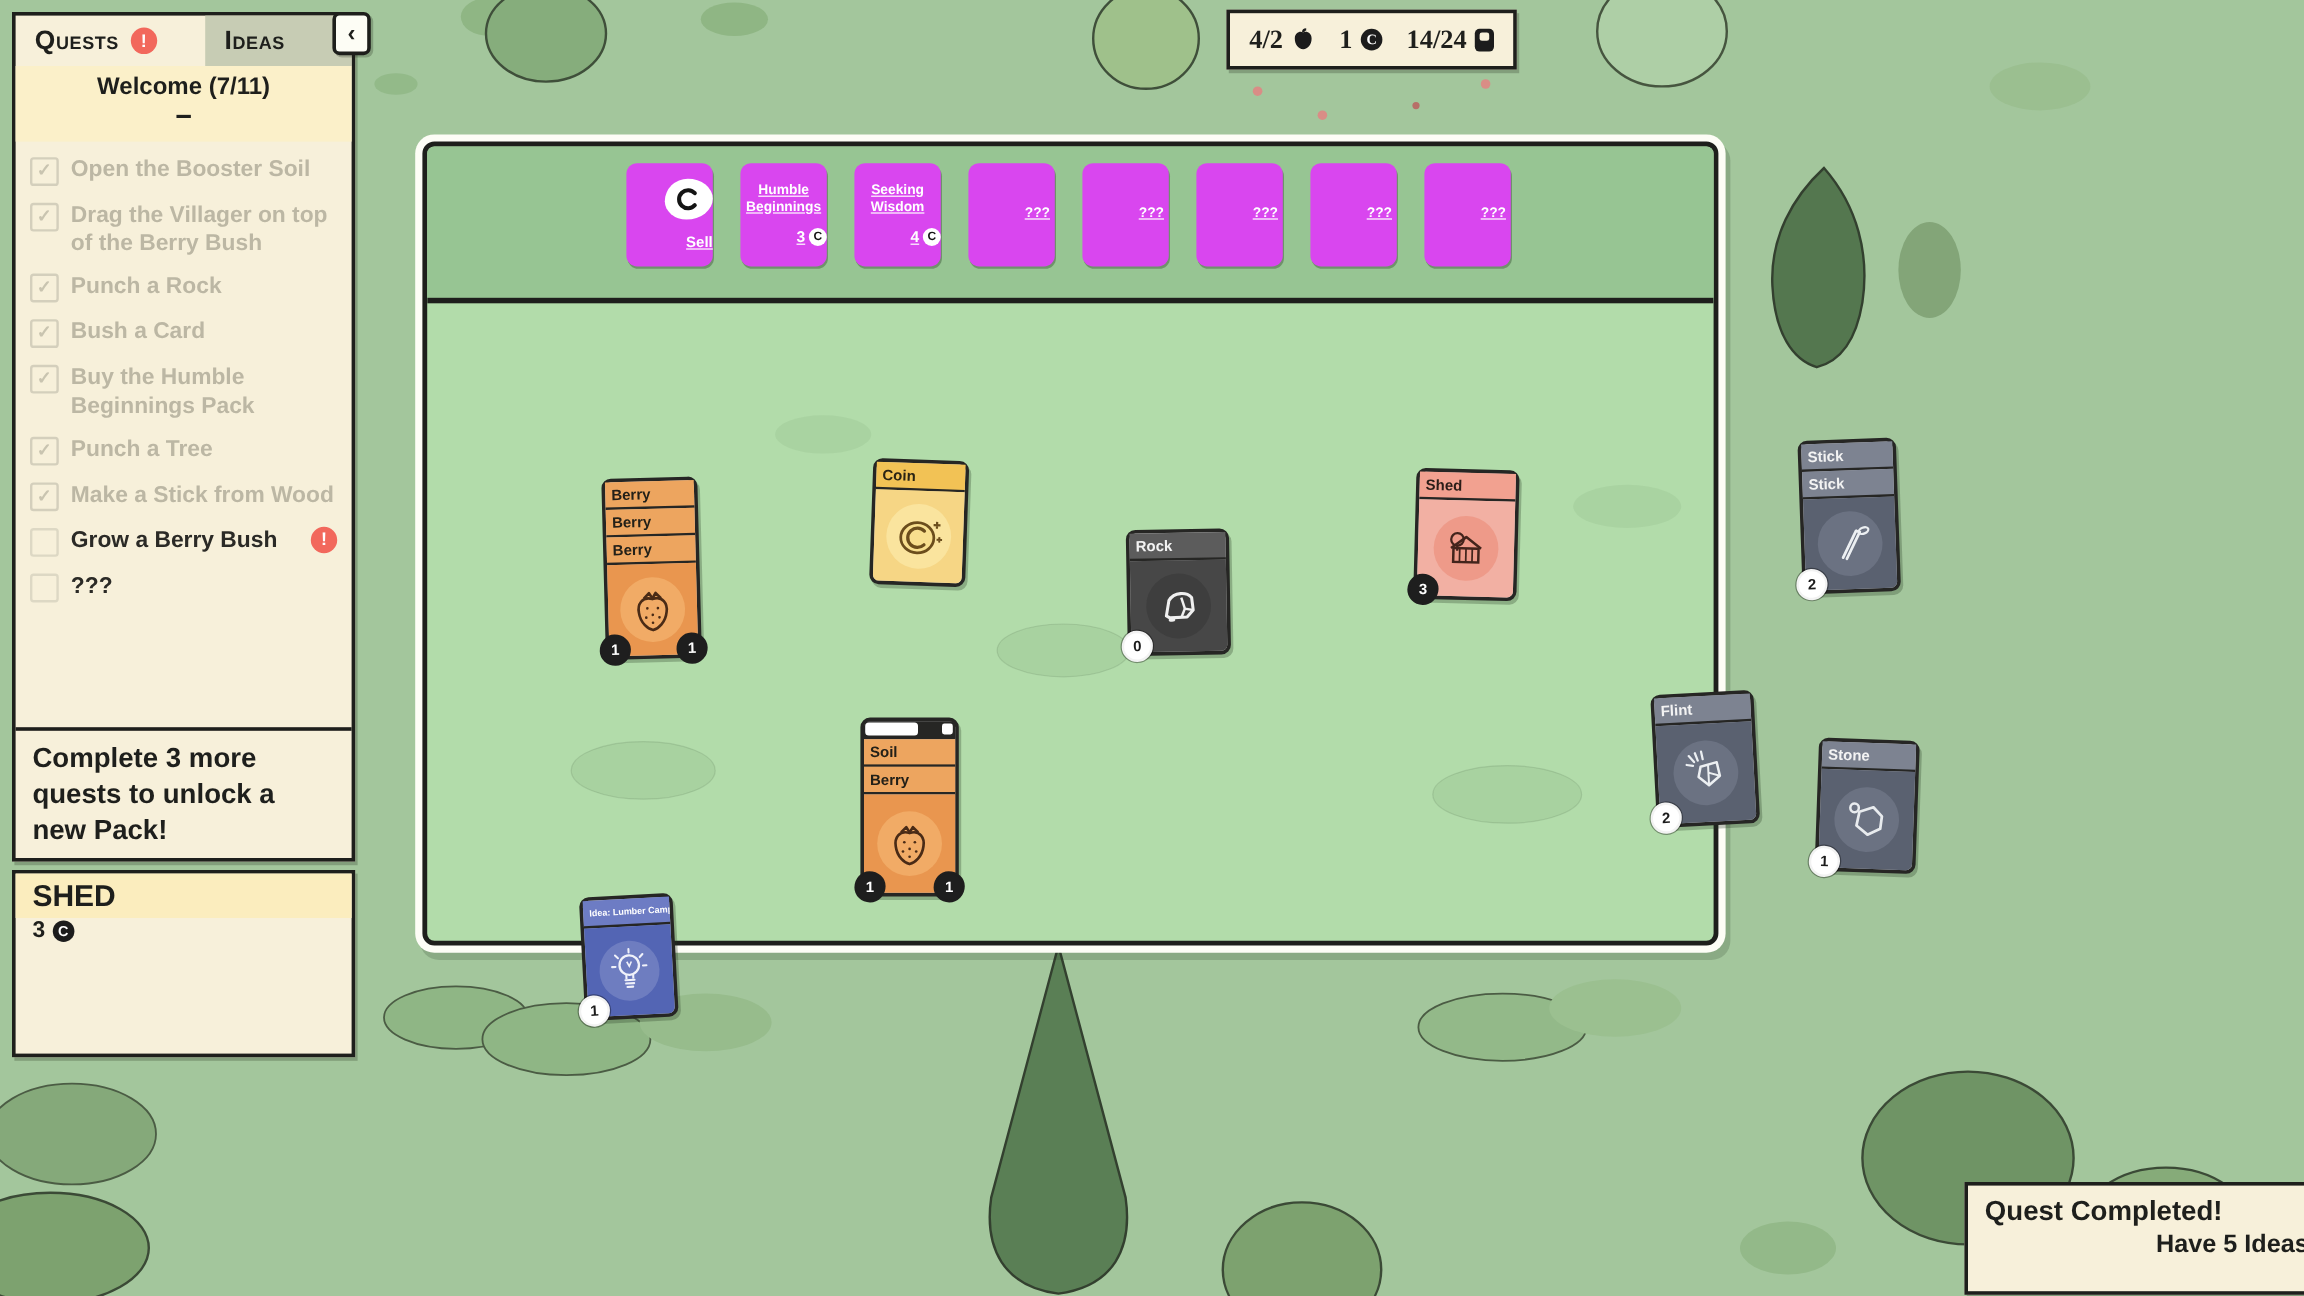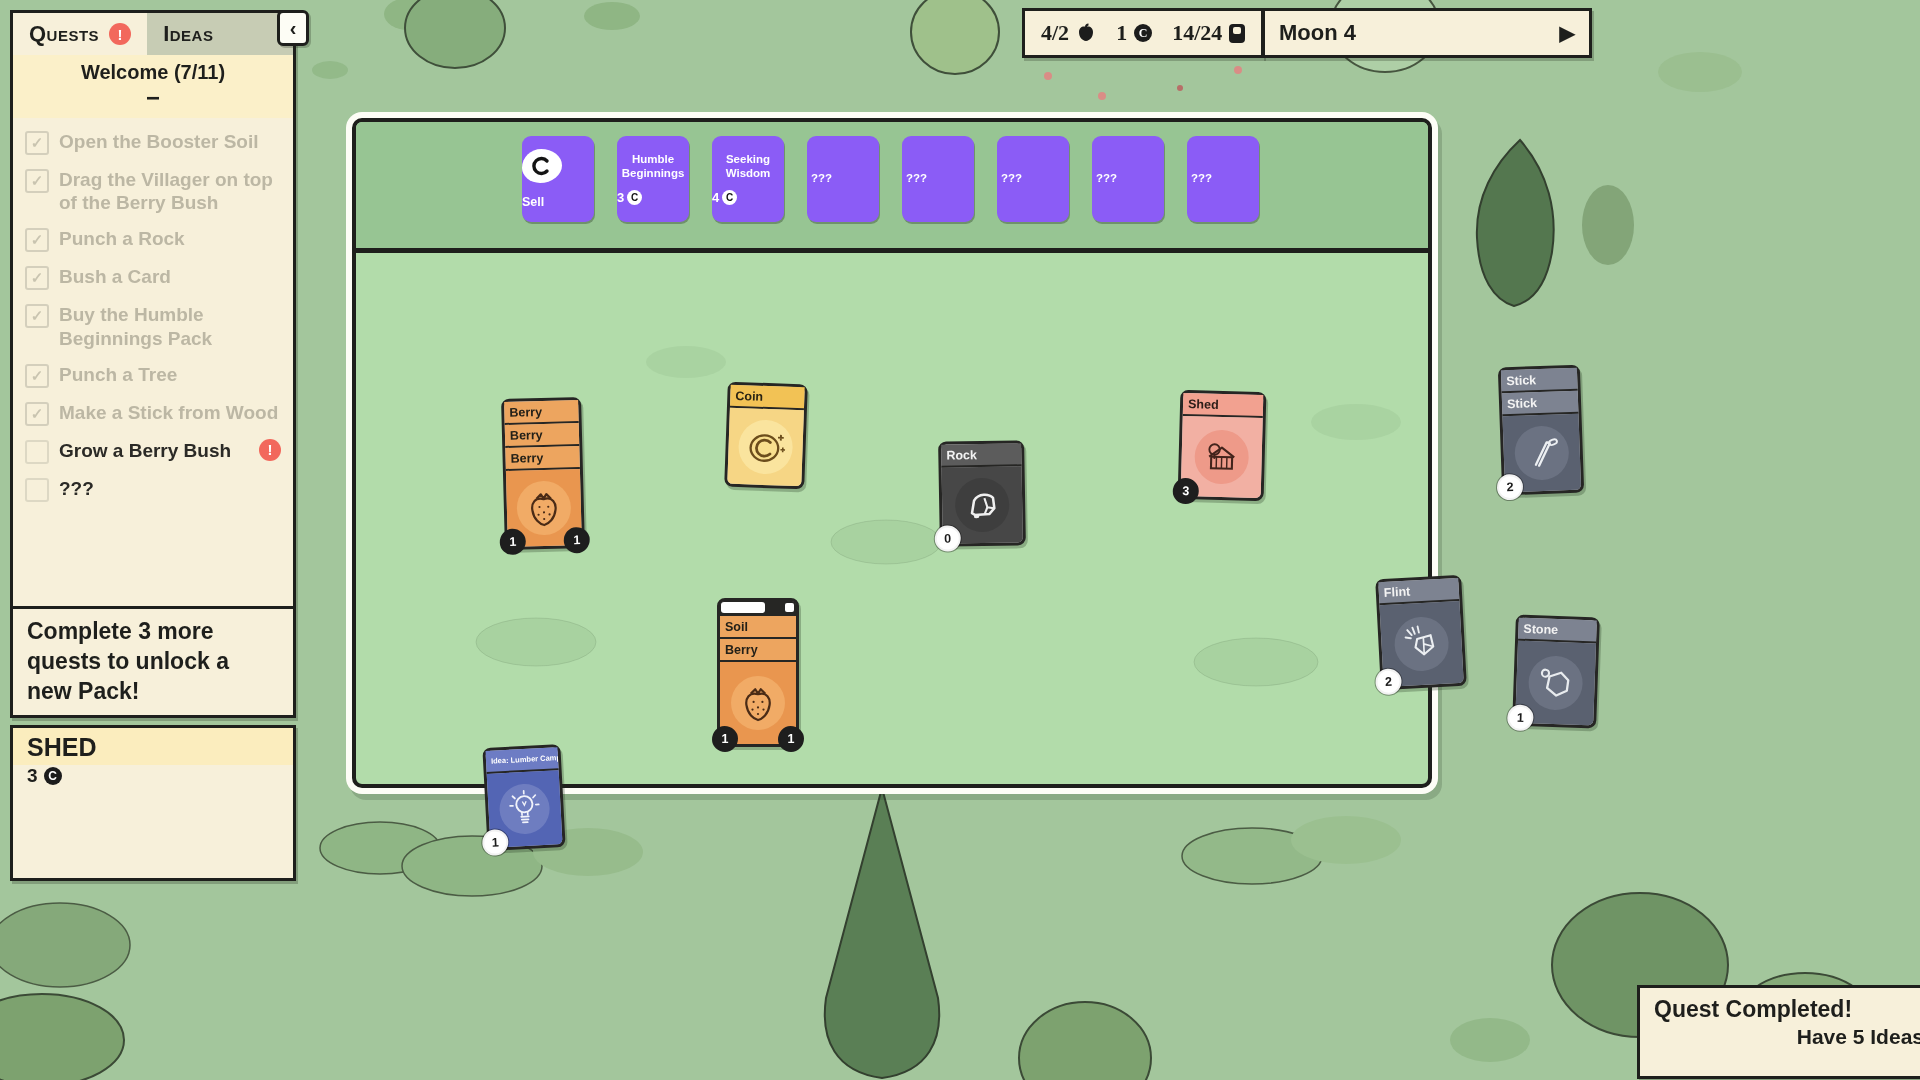--- a/index.html
+++ b/index.html
@@ -4,21 +4,21 @@
 <style>
   html,body{margin:0;padding:0;background:#a3c69c;}
   .stage{position:relative;width:1920px;height:1080px;overflow:hidden;
          font-family:"Liberation Sans",sans-serif;background:#a3c69c;color:#1e1f1c;}
   svg{display:block;}
   .abs{position:absolute;}
 
   
   .panel{background:#f7f0da;border:3px solid #1e1f1c;box-shadow:2px 3px 0 rgba(30,40,25,.25);}
   .quest-panel{left:10px;top:10px;width:280px;height:702px;display:flex;flex-direction:column;}
-  .tabs{display:flex;align-items:stretch;height:42px;font-weight:700;font-size:22px;}
+  .tabs{display:flex;align-items:stretch;height:42px;font-weight:700;font-size:22px;gap:24px;}
   .tab{display:flex;align-items:center;gap:10px;padding:0 16px;font-variant:small-caps;letter-spacing:.5px;}
   .tab-ideas{background:#c7ccb4;flex:1;}
   .alert-badge{width:22px;height:22px;border-radius:50%;background:#f2685c;color:#fff;font-size:15px;
                font-weight:700;display:flex;align-items:center;justify-content:center;font-variant:normal;}
   .group-row{background:#fbf0c9;display:flex;align-items:center;justify-content:space-between;
              padding:6px 14px;font-weight:700;font-size:20px;flex-direction:column;}
   .minus{font-size:24px;font-weight:700;cursor:pointer;}
   .quest-list{flex:1;padding:12px 12px 0 12px;display:flex;flex-direction:column;gap:13px;overflow:hidden;}
   .quest-item{display:flex;gap:10px;font-size:19px;line-height:1.22;font-weight:700;color:#2b2a26;}
   .quest-item.done{color:#bcb7a4;font-weight:700;}
@@ -49,23 +49,23 @@
   .coin-glyph.inverse{background:#fff;color:#141414;}
   .cap-icon{width:16px;height:19px;background:#1c1c1c;border-radius:4px;position:relative;}
   .cap-icon::after{content:"";position:absolute;left:4px;top:3px;width:8px;height:7px;background:#f7f0da;border-radius:2px;}
 
   
   .board{left:352px;top:118px;width:1072px;height:662px;background:#b2dcaa;border:4px solid #1e1f1c;
          border-radius:10px;box-shadow:0 0 0 6px #fdfdf6, 4px 6px 0 6px rgba(30,45,28,.18);}
   .board-band{position:absolute;left:0;top:0;right:0;height:112px;background:#97c593;
               border-bottom:5px solid #1e1f1c;border-radius:6px 6px 0 0;display:flex;align-items:flex-start;
               gap:23px;padding:14px 0 0 166px;}
-  .pack-card{width:72px;height:86px;background:#8b5cf6;border-radius:9px;color:#fff;display:flex;
-             flex-direction:column;align-items:flex-start;justify-content:center;gap:4px;cursor:pointer;
-             box-shadow:1px 2px 0 rgba(20,30,18,.3);}
+  .pack-card{width:72px;height:86px;background:#d946ef;border-radius:9px;color:#fff;display:flex;
+             flex-direction:column;align-items:flex-end;justify-content:center;gap:4px;cursor:pointer;
+             box-shadow:1px 2px 0 rgba(20,30,18,.3);text-decoration:underline;}
   .pack-name{font-size:11.5px;font-weight:700;text-align:center;line-height:1.2;padding:0 4px;}
   .pack-cost{display:flex;align-items:center;gap:3px;font-size:13px;font-weight:700;margin-top:6px;}
   .sell-blob{width:40px;height:34px;background:#fff;border-radius:48% 52% 55% 45%/55% 48% 52% 45%;
              display:flex;align-items:center;justify-content:center;}
   .sell-label{font-size:12.5px;font-weight:700;margin-top:8px;}
 
   
   .gcard{position:absolute;width:74px;border:3px solid #262624;border-radius:8px;
          box-shadow:2px 3px 0 rgba(35,55,33,.28);cursor:grab;background:#ccc;}
   .ctitle{height:21px;display:flex;align-items:center;padding:0 5px;font-size:12.5px;font-weight:700;
@@ -434,24 +434,20 @@
     <div class="stat">
       <span>1</span>
       <span class="coin-glyph">C</span>
     </div>
     <div class="stat">
       <span>14/24</span>
       <span class="cap-icon"></span>
     </div>
   </div>
 
-  <div class="abs panel moon-box">
-    <span>Moon 4</span>
-    <span class="play-btn">▶</span>
-  </div>
 
   <div class="abs panel notif">
     <span class="notif-close">X</span>
     <div class="notif-title">Quest Completed!</div>
     <div class="notif-sub">Have 5 Ideas</div>
   </div>
 
 </div>
 
 </body></html>

